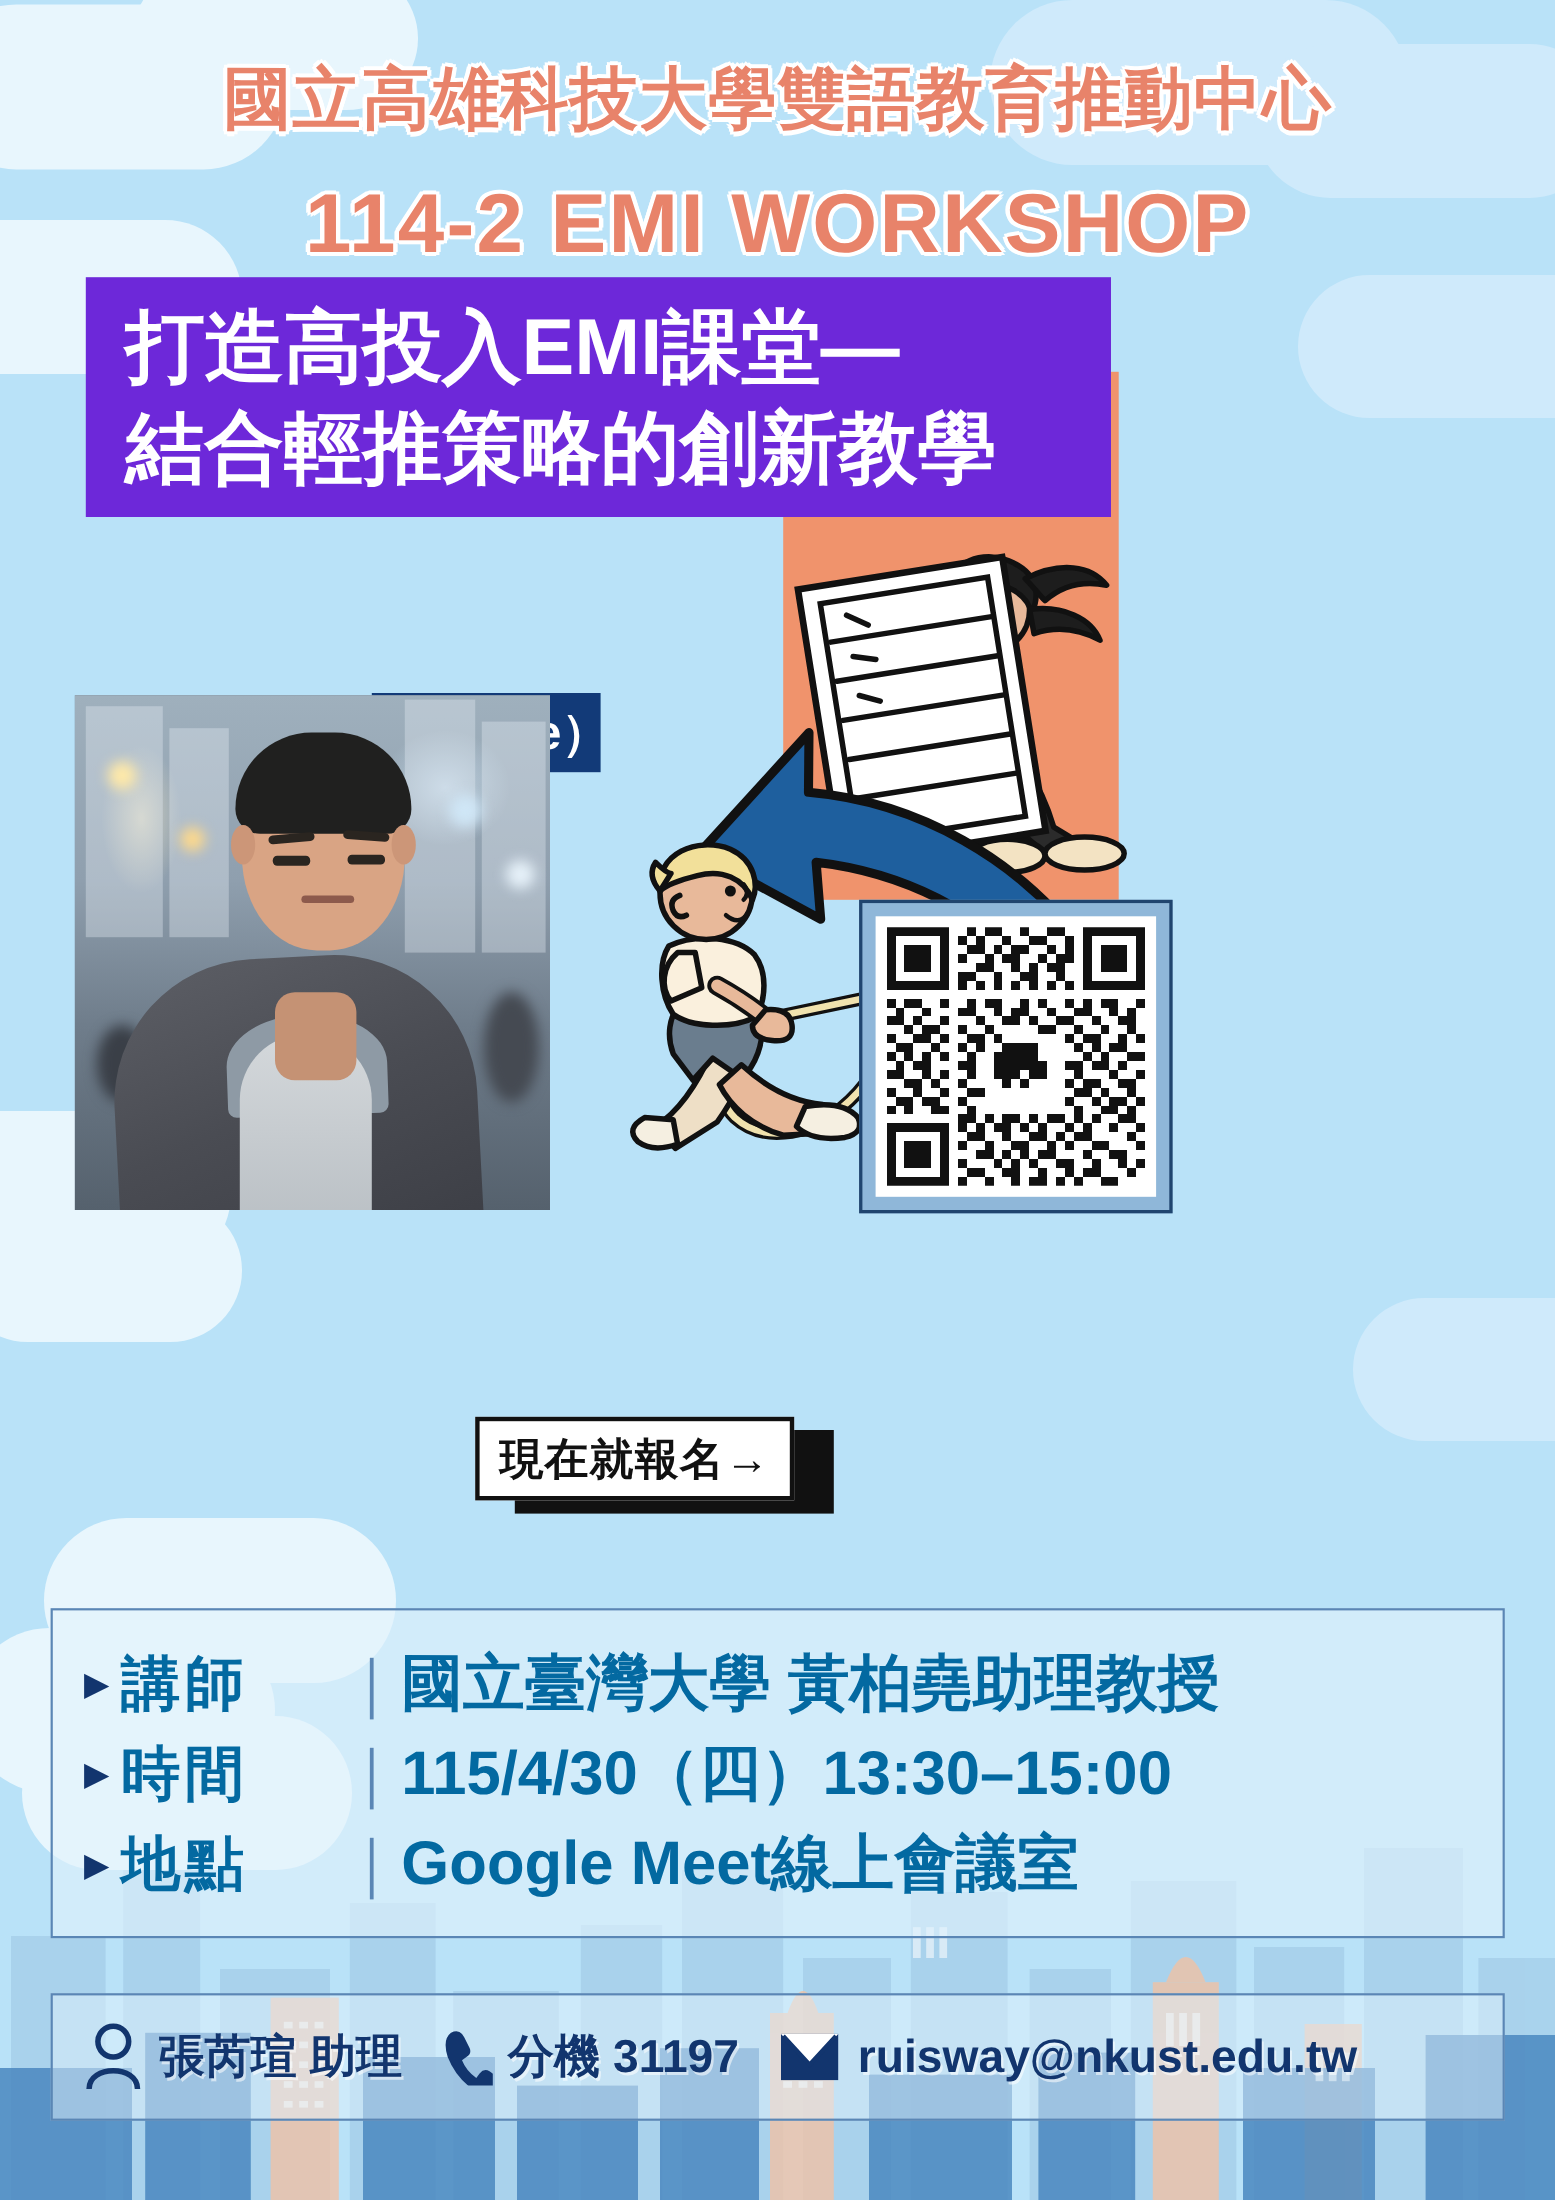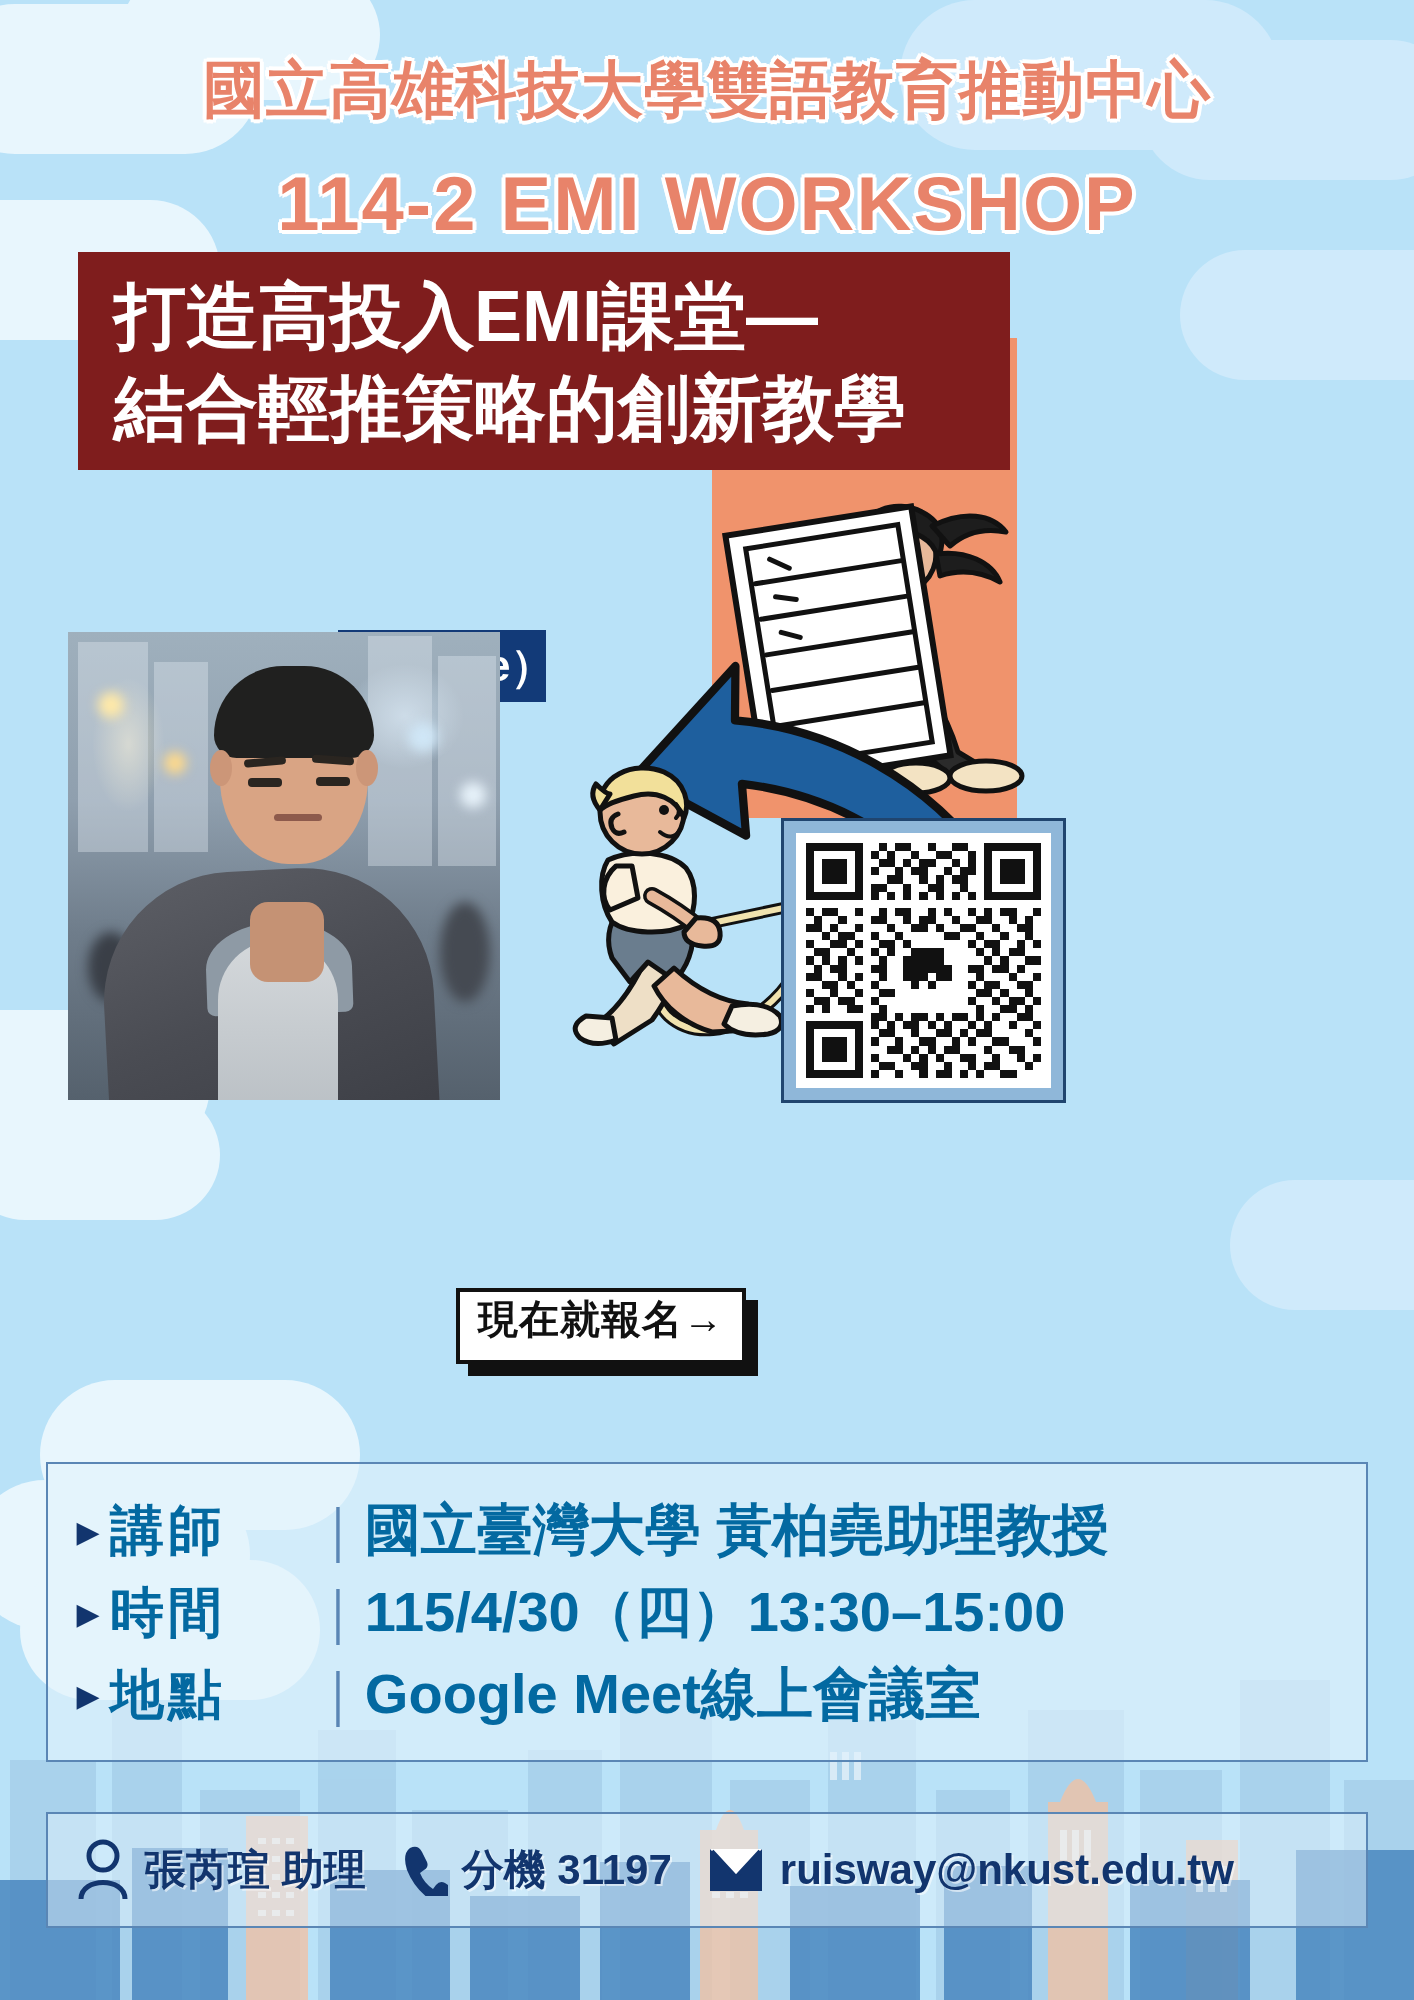--- a/index.html
+++ b/index.html
@@ -38,21 +38,21 @@
   #orange-block {
     position: absolute; left: 712px; top: 338px;
     width: 305px; height: 480px;
     background: #f0936c;
   }
 
   
   #title-block {
     position: absolute; left: 78px; top: 252px;
     width: 932px; height: 218px;
-    background: #7f1d1d;
+    background: #6d28d9;
     padding: 18px 28px 0 36px;
   }
   #title-block .tline {
     color: #ffffff; font-weight: 900; font-size: 72px;
     line-height: 92px; letter-spacing: 0px; white-space: nowrap;
   }
 
   
   #nudge-block {
     position: absolute; left: 338px; top: 630px;
@@ -135,24 +135,24 @@
     background: #8fb7d9; border: 3px solid #20456f; padding: 12px;
   }
   #qr-inner { width: 100%; height: 100%; background: #ffffff; padding: 10px; }
 
   
   #cta-shadow {
     position: absolute; left: 468px; top: 1300px;
     width: 290px; height: 76px; background: #111111;
   }
   #cta-box {
-    position: absolute; left: 456px; top: 1288px;
+    position: absolute; left: 432px; top: 1288px;
     width: 290px; height: 76px;
     background: #ffffff; border: 4px solid #111111;
-    display: flex; justify-content: center; font-family: Liberation Serif, serif;
+    display: flex; align-items: center; justify-content: center; font-family: Liberation Serif, serif;
   }
   #cta-box .ctext {
     font-size: 40px; font-weight: 900; color: #111; white-space: nowrap; letter-spacing: 1px;
   }
 
   
   #skyline { position: absolute; left: 0; bottom: 0; width: 1414px; height: 420px; }
 
   
   #info-panel {

